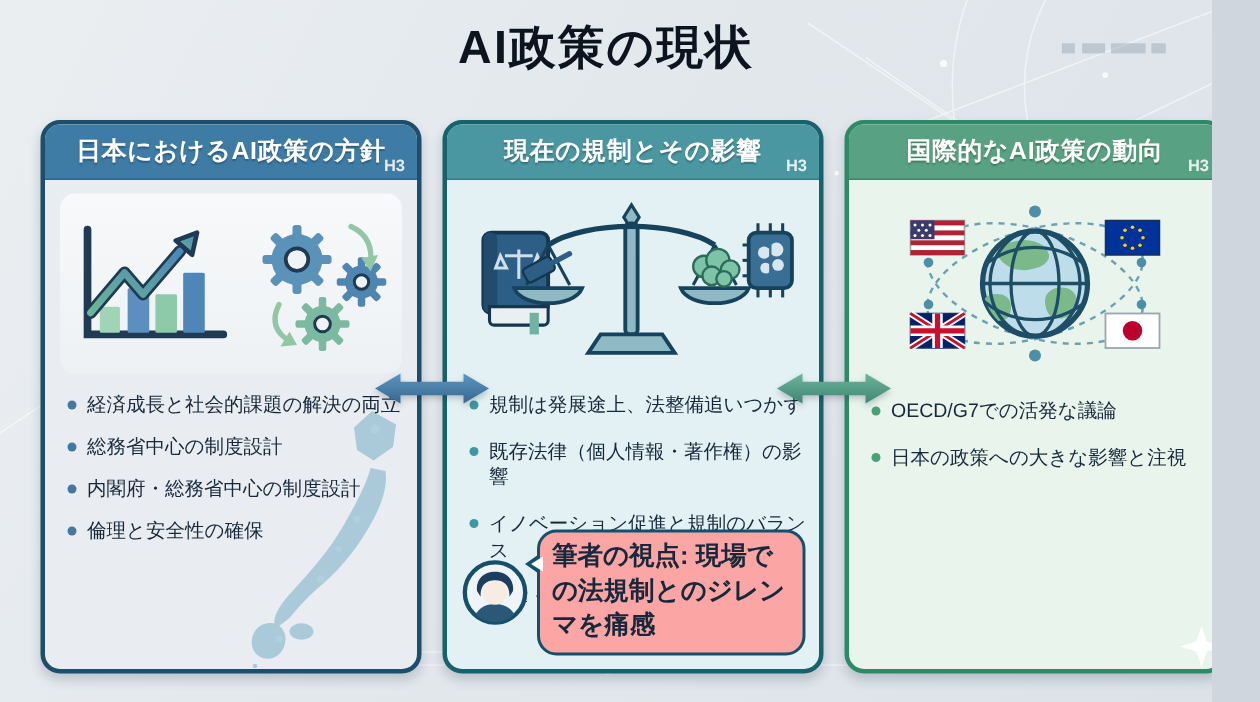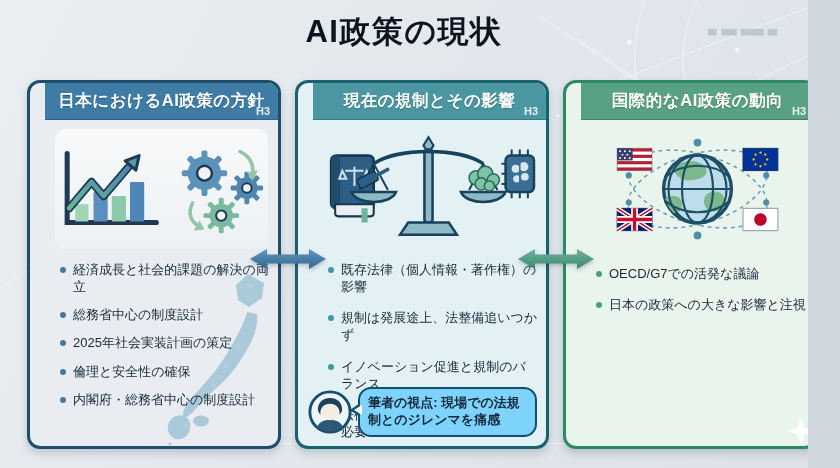--- a/index.html
+++ b/index.html
@@ -5,21 +5,21 @@
   html,body{margin:0;padding:0;background:#cfd6dd;}
   .slide{position:relative;width:808px;height:468px;overflow:hidden;
          font-family:"Liberation Sans",sans-serif;
          background:linear-gradient(118deg,#eaeef1 0%,#e3e8ed 45%,#dce2e8 100%);}
   .bg-decor{position:absolute;inset:0;z-index:0;}
   .page-title{position:absolute;top:11px;left:0;right:0;text-align:center;
               font-size:31px;font-weight:bold;color:#0c151f;letter-spacing:1.5px;z-index:2;}
   .cards{position:absolute;top:80px;left:27px;width:790px;display:flex;gap:14px;z-index:3;}
   .card{position:relative;flex:1;height:363px;border:3px solid var(--border);
         border-radius:13px;background:var(--body);overflow:hidden;
-        box-shadow:0 4px 8px rgba(25,45,65,.20);padding-left:15px;}
+        box-shadow:0 4px 8px rgba(25,45,65,.20);}
   .card-header{position:relative;height:36px;background:var(--accent);
                display:flex;align-items:center;justify-content:center;
                border-bottom:1px solid rgba(0,30,50,.25);}
   .card-header .htext{color:#ffffff;font-size:16.5px;font-weight:bold;letter-spacing:.5px;
                       text-shadow:0 1px 1px rgba(0,0,0,.25);}
   .card-header .htag{position:absolute;right:8px;bottom:2px;color:rgba(255,255,255,.85);
                      font-size:11px;font-weight:bold;}
   .icon-zone{height:120px;margin:9px 10px 0;display:flex;align-items:center;
              justify-content:center;gap:8px;position:relative;z-index:1;}
   .card.c1 .icon-zone{background:linear-gradient(180deg,#f7f9fa,#eef1f4);border-radius:10px;}
@@ -28,22 +28,22 @@
                 color:#16283a;line-height:1.32;}
   ul.bullets li::before{content:"";position:absolute;left:2px;top:6px;width:6px;height:6px;
                         border-radius:50%;background:var(--dot);}
   .card.c1 ul.bullets li{margin-bottom:11px;}
   .card.c2 ul.bullets li,.card.c3 ul.bullets li{margin-bottom:14px;}
   .card.c3 ul.bullets{margin-top:16px;}
   .japan-map{position:absolute;right:-4px;bottom:-8px;width:126px;height:188px;z-index:0;opacity:.85;}
   .callout{position:absolute;left:9px;right:9px;bottom:9px;display:flex;
            align-items:center;gap:5px;z-index:2;}
   .avatar{width:46px;height:46px;flex:0 0 46px;}
-  .bubble{position:relative;flex:1;background:#7dd3fc;border:2px solid #14506b;
-          border-radius:13px;padding:5px 8px 6px;font-size:13px;font-weight:bold;
+  .bubble{position:relative;flex:1;background:#fca5a5;border:2px solid #14506b;
+          border-radius:13px;padding:5px 8px 6px;font-size:17px;font-weight:bold;
           color:#16283a;line-height:1.35;}
   .bubble::before{content:"";position:absolute;left:-10px;top:14px;
                   border-top:7px solid transparent;border-bottom:7px solid transparent;
                   border-right:10px solid #14506b;}
   .bubble::after{content:"";position:absolute;left:-6px;top:16px;
                  border-top:5px solid transparent;border-bottom:5px solid transparent;
                  border-right:8px solid #ffffff;}
   .link-arrow{position:absolute;top:245px;width:80px;height:28px;z-index:5;
               filter:drop-shadow(0 2px 2px rgba(20,40,60,.25));}
   .link-arrow.a1{left:248px;}
@@ -157,23 +157,22 @@
           <circle cx="94" cy="20" r="3"></circle>
             <circle cx="82" cy="80" r="2.5"></circle>
             <circle cx="58" cy="120" r="2.5"></circle>
           <circle cx="30" cy="160" r="2.5"></circle>
             <circle cx="70" cy="100" r="2"></circle>
         </g>
       </svg>
       <ul class="bullets">
         <li>経済成長と社会的課題の解決の両立</li>
         <li>総務省中心の制度設計</li>
-        <li>2025年社会実装計画の策定</li>
+        <li>内閣府・総務省中心の制度設計</li>
         <li>倫理と安全性の確保</li>
-        <li>内閣府・総務省中心の制度設計</li>
       </ul>
     </div>
 
     <div class="card c2" style="--border:#17626d;--accent:#4a97a1;--body:#e4f1f4;--dot:#3f97a1;">
       <div class="card-header">
         <span class="htext">現在の規制とその影響</span>
         <span class="htag">H3</span>
       </div>
       <div class="icon-zone">
         <svg width="216" height="114" viewBox="0 0 210 110">
@@ -233,22 +232,22 @@
               <circle cx="190" cy="35" r="4"></circle>
                 <circle cx="198" cy="33" r="4.5"></circle>
               <circle cx="199" cy="43" r="3.8"></circle>
                 <circle cx="191" cy="45" r="3.5"></circle>
             </g>
             <line x1="194" y1="30" x2="194" y2="49" stroke="#3a6f95" stroke-width="1.5"></line>
           </g>
         </svg>
       </div>
       <ul class="bullets">
+        <li>規制は発展途上、法整備追いつかず</li>
         <li>既存法律（個人情報・著作権）の影響</li>
-        <li>規制は発展途上、法整備追いつかず</li>
         <li>イノベーション促進と規制のバランス</li>
         <li>法律・ガイドラインの見直しが必要</li>
       </ul>
       <div class="callout">
         <svg class="avatar" viewBox="0 0 48 48">
           <defs>
               <clipPath id="avclip">
                 <circle cx="24" cy="24" r="20.5"></circle>
               </clipPath>
             </defs>

